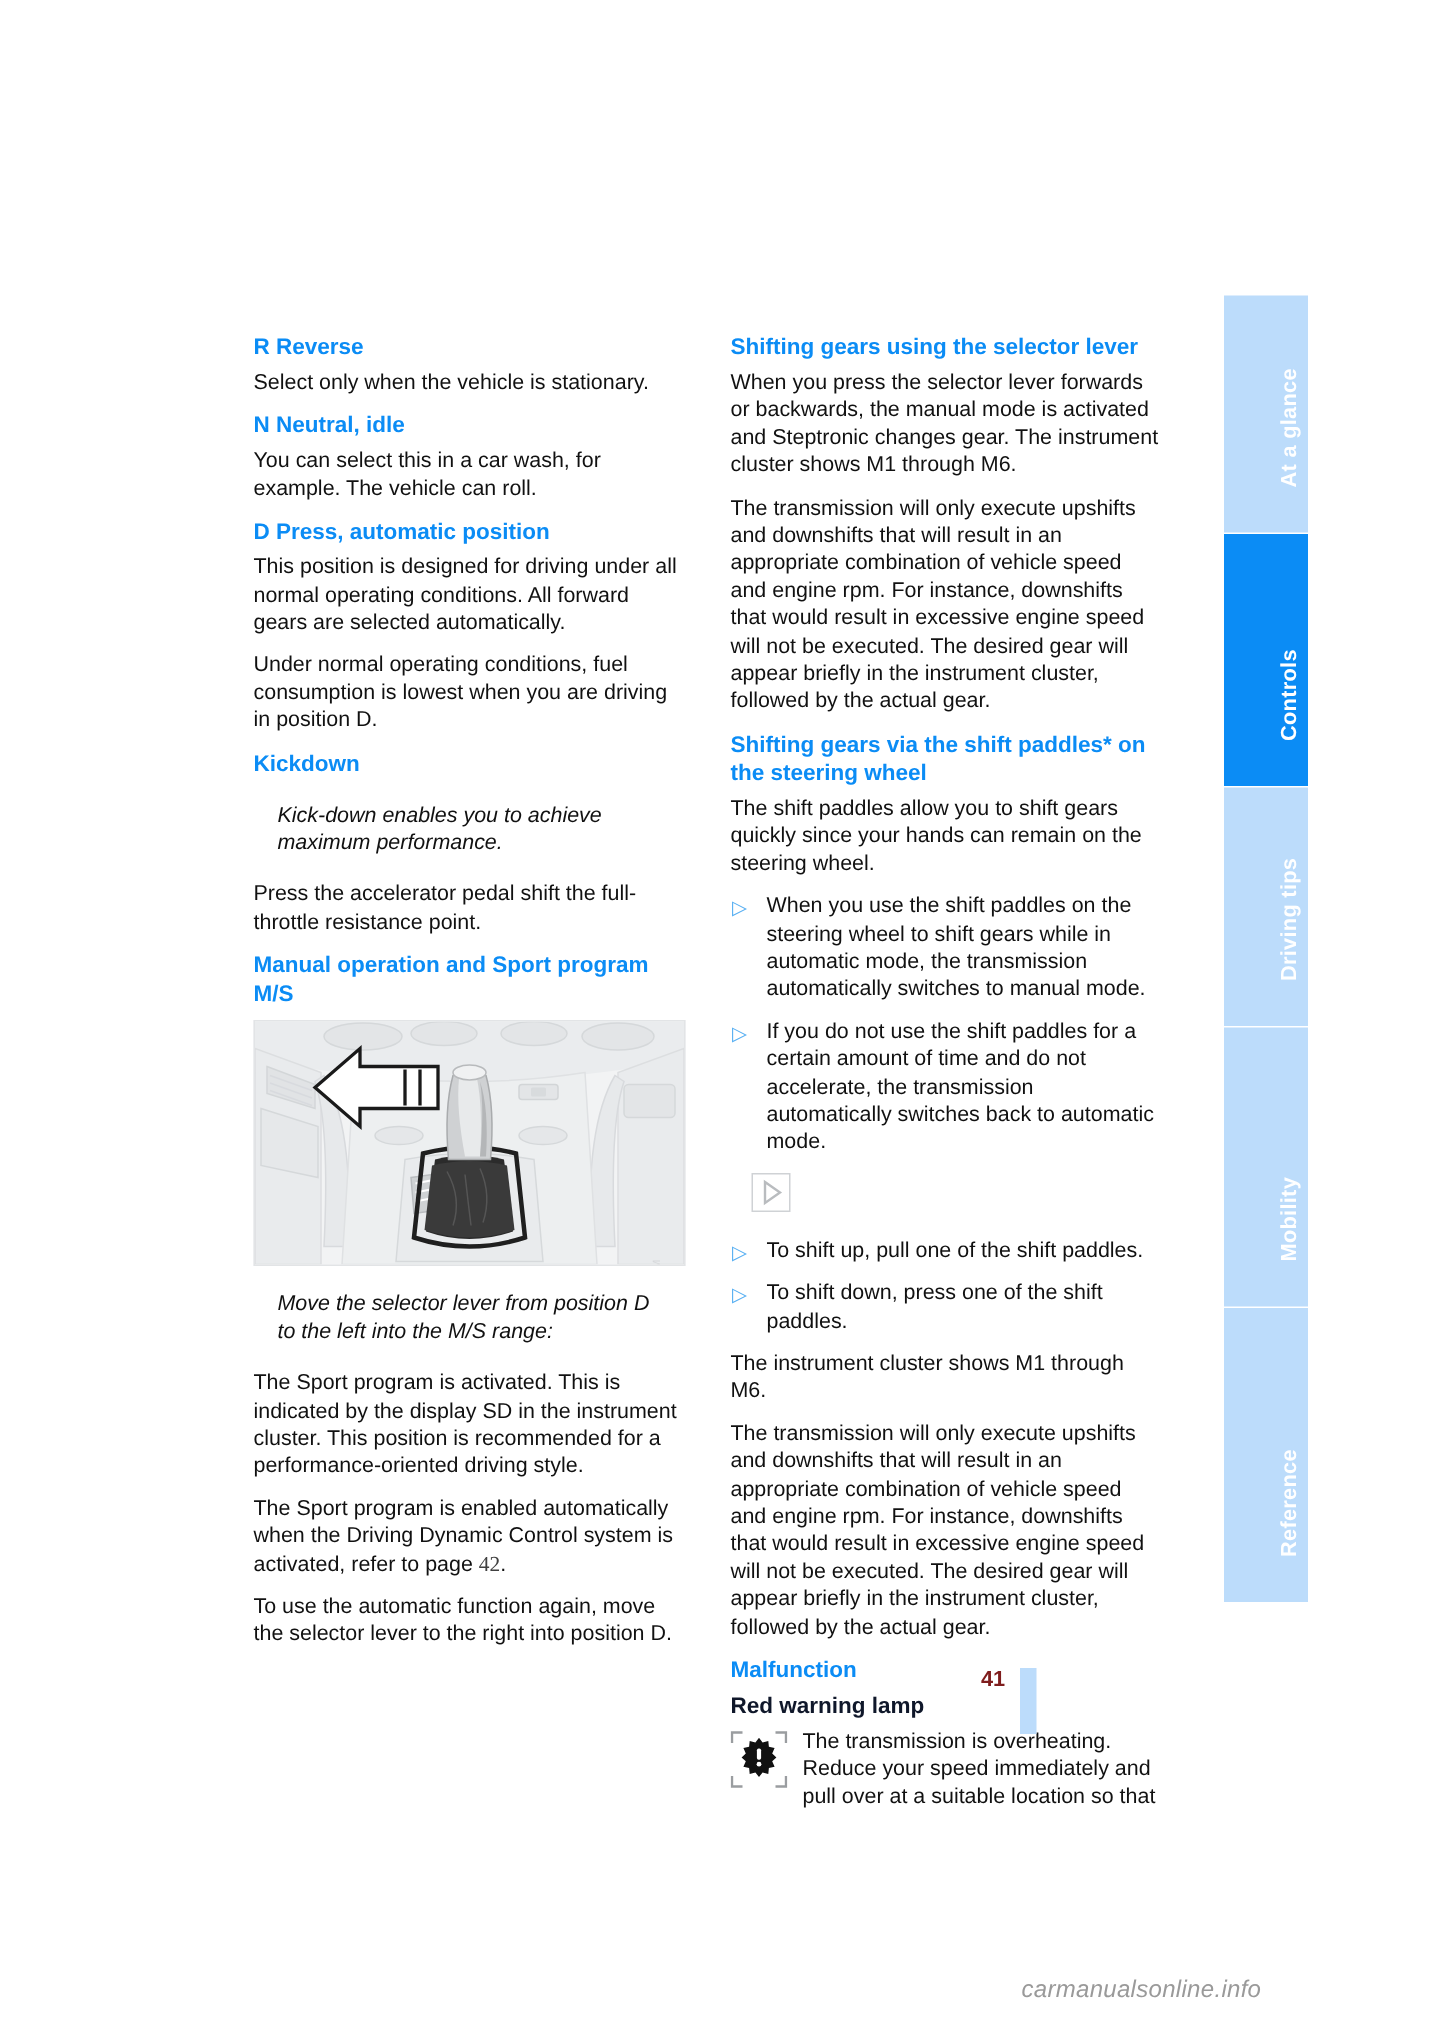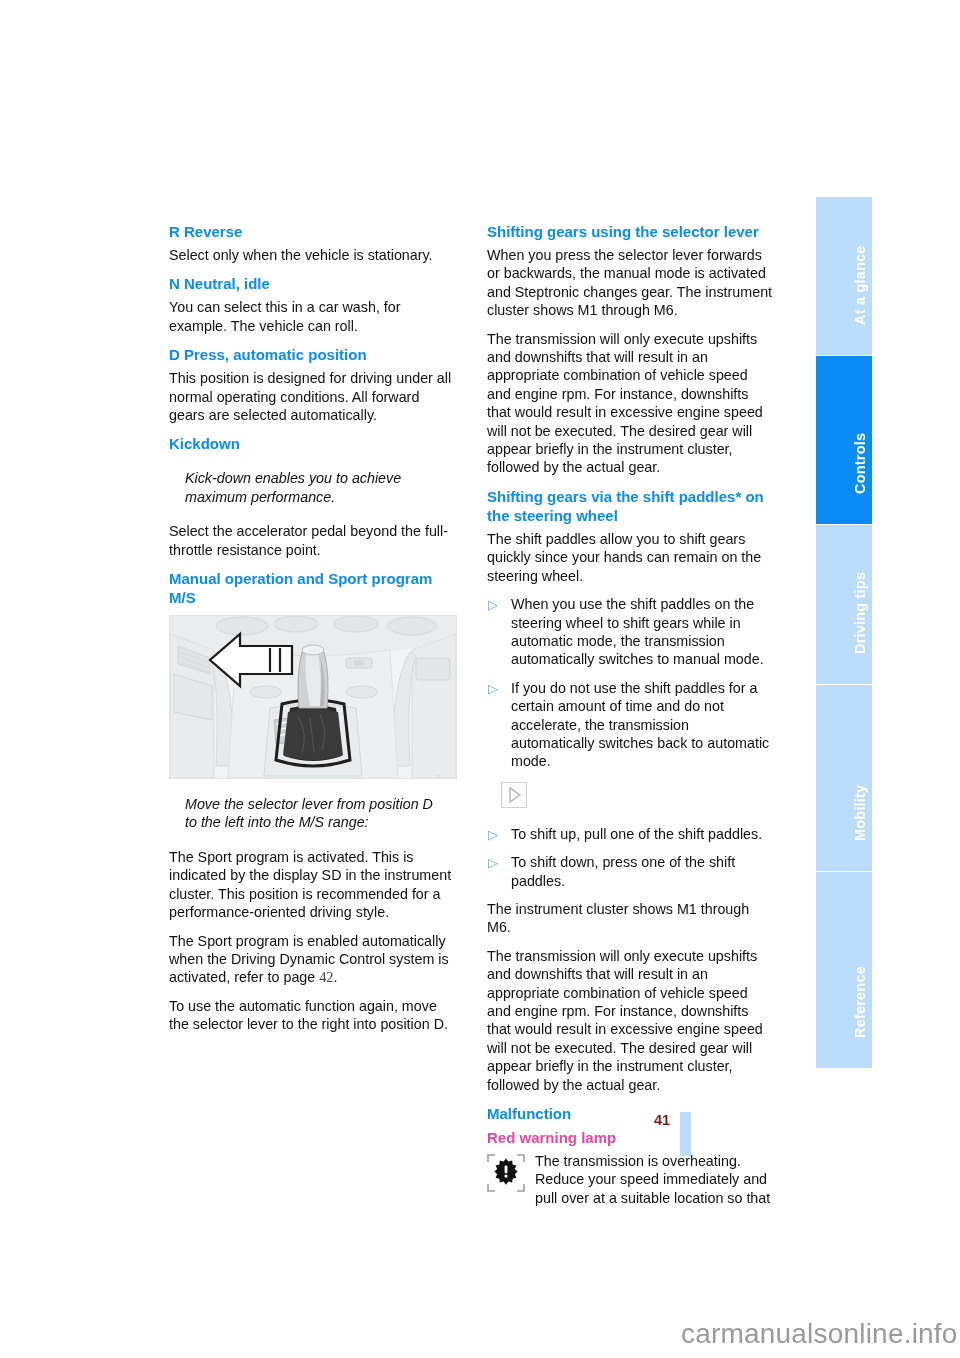--- a/index.html
+++ b/index.html
@@ -66,21 +66,21 @@
   .col-right { left: 487px; }
 
   h2.sec {
     color: #0b8cf5;
     font-size: 15px;
     font-weight: bold;
     line-height: 19px;
     margin: 0 0 5px 0;
   }
   h2.sec.sub-light {
-    color: #ec4899;
+    color: #0f172a;
   }
   .gap-before { margin-top: 22px; }
   .gap-before-sm { margin-top: 17px; }
 
   p.body {
     margin: 0 0 10px 0;
   }
   p.tight {
     margin: 16px;
     font-style: italic;
@@ -177,23 +177,24 @@
     left: 680px;
     top: 1112px;
     width: 11px;
     height: 44px;
     background: #bcdcfb;
   }
   .watermark {
     position: absolute;
     left: 681px;
     top: 1318px;
-    font-size: 28px;
+    font-size: 16px;
     color: #9a9a9a;
     letter-spacing: 0.2px;
+    font-style: italic;
   }
 </style>
 </head>
 <body>
 
 <div class="page">
 
   <div class="sidebar">
     <div class="tab" style="top:0px;height:158px;">
       <span class="tab-label">At a glance</span>
@@ -215,24 +216,25 @@
   <div class="col col-left">
 
     <h2 class="sec">R Reverse</h2>
     <p class="body">Select only when the vehicle is stationary.</p>
 
     <h2 class="sec gap-before">N Neutral, idle</h2>
     <p class="body">You can select this in a car wash, for example. The vehicle can roll.</p>
 
     <h2 class="sec gap-before">D Press, automatic position</h2>
     <p class="body">This position is designed for driving under all normal operating conditions. All forward gears are selected automatically.</p>
+    <p class="body">Under normal operating conditions, fuel consumption is lowest when you are driving in position D.</p>
 
     <h2 class="sec gap-before">Kickdown</h2>
     <p class="tight">Kick-down enables you to achieve maximum performance.</p>
-    <p class="body">Select the accelerator pedal beyond the full-throttle resistance point.</p>
+    <p class="body">Press the accelerator pedal shift the full-throttle resistance point.</p>
 
     <h2 class="sec gap-before">Manual operation and Sport program M/S</h2>
 
     <div class="figure">
       <svg width="286" height="162" viewBox="0 0 286 162" xmlns="http://www.w3.org/2000/svg">
         <rect x="0" y="0" width="286" height="162" fill="#f2f3f4"></rect>
 
         <path d="M0 0 H286 V26 Q200 40 143 40 Q86 40 0 26 Z" fill="#eaecee"></path>
         <ellipse cx="72" cy="10" rx="26" ry="9" fill="#e3e5e7" stroke="#d5d8da" stroke-width="1"></ellipse>
         <ellipse cx="126" cy="8" rx="22" ry="8" fill="#e3e5e7" stroke="#d5d8da" stroke-width="1"></ellipse>

